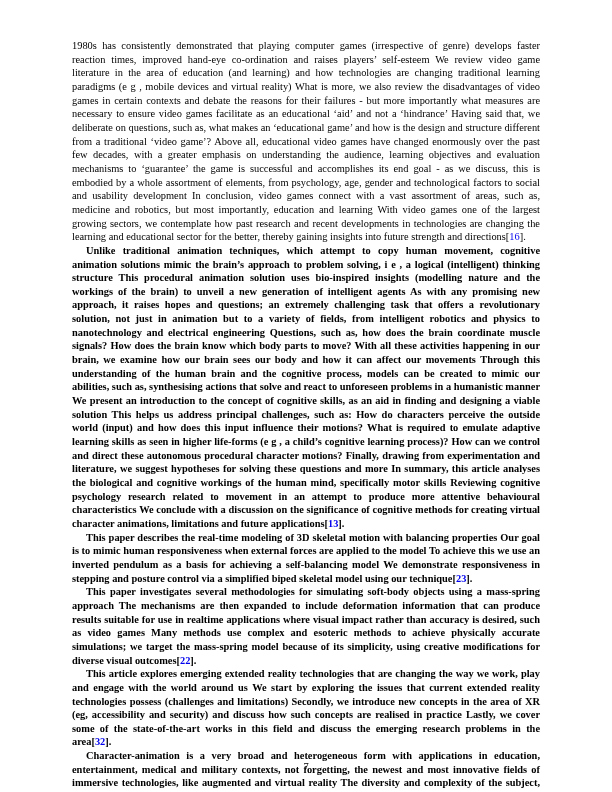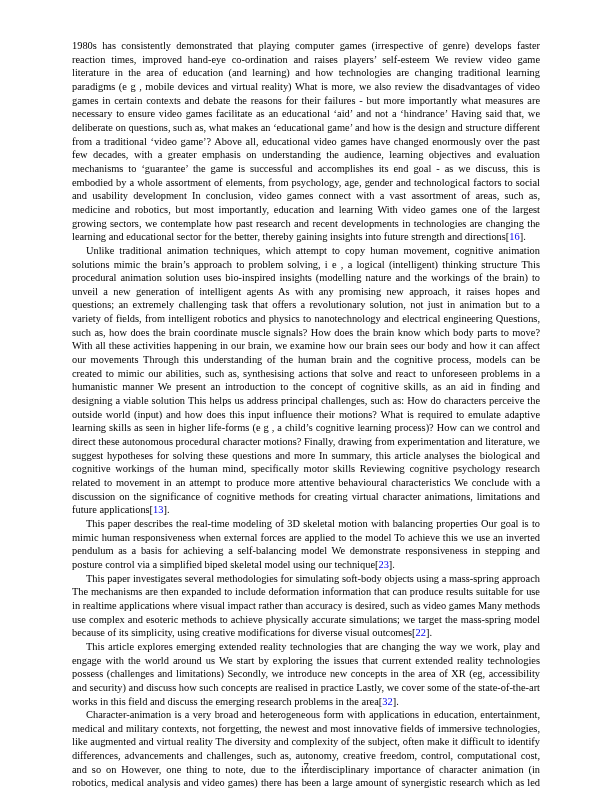--- a/index.html
+++ b/index.html
@@ -25,20 +25,21 @@
     font-size: 10.4px;
     line-height: 13.66px;
     text-align: justify;
   }
   .text-block p {
     margin: 0;
     padding: 0;
   }
   .text-block p.indent {
     text-indent: 14px;
+    font-weight: bold;
   }
   a.cite {
     color: var(--cite-color, #0000ee);
     text-decoration: none;
     cursor: pointer;
   }
   .footer {
     position: absolute;
     bottom: 20px;
     left: 0;

